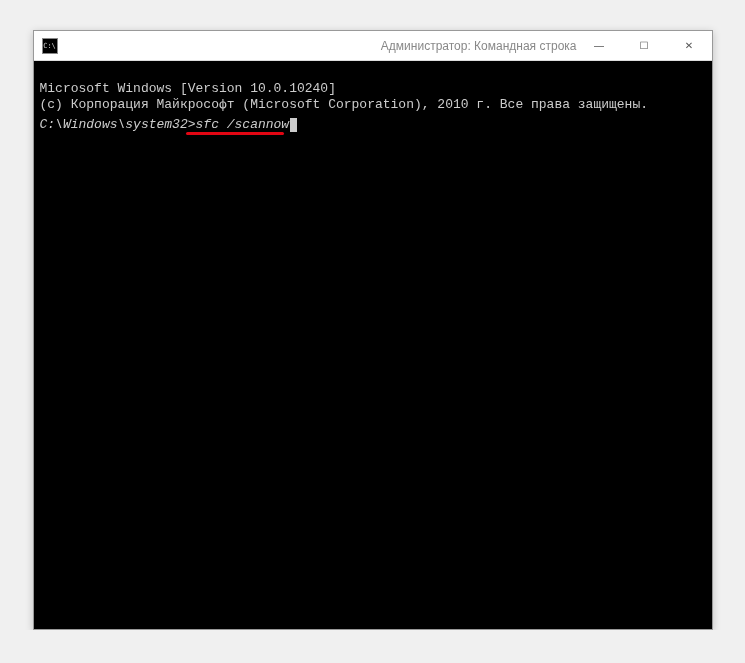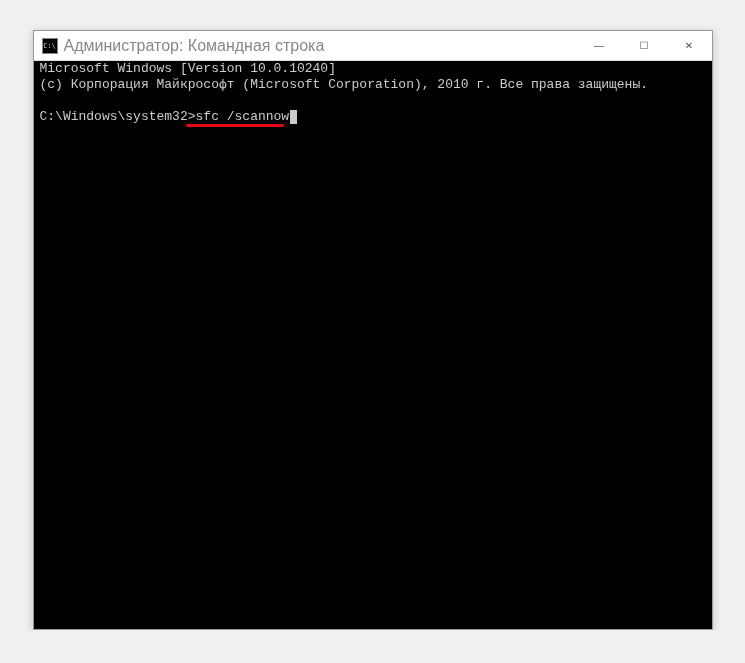--- a/index.html
+++ b/index.html
@@ -39,56 +39,58 @@
       background: #000;
       border: 1px solid #888;
       display: flex;
       align-items: center;
       justify-content: center;
       font-size: 7px;
       color: #ccc;
       font-family: monospace;
     }
     .titlebar-text {
-      font-size: 16px;
+      font-size: 12px;
       color: #888;
       flex: 1;
+      text-align: right;
     }
     .window-controls {
       display: flex;
       height: 100%;
     }
     .win-btn {
       width: 45px;
       height: 100%;
       display: flex;
       align-items: center;
       justify-content: center;
       cursor: pointer;
       font-size: 10px;
       color: #555;
       font-family: "Segoe UI", sans-serif;
     }
     .terminal {
       flex: 1;
       background: #000;
-      padding: 0 6px;
+      padding: 20px 6px;
       font-family: Consolas, "Courier New", monospace;
       font-size: 13px;
       line-height: 16px;
       color: #ccc;
       overflow: hidden;
       position: relative;
     }
     .line {
       white-space: pre;
     }
     .prompt-line {
       position: relative;
-      margin-top: 16px;
+      margin-top: 4px;
+      font-style: italic;
     }
     .underline-red {
       position: absolute;
       height: 3px;
       background: #e30613;
       border-radius: 2px;
     }
     .cursor {
       display: inline-block;
       width: 7px;

